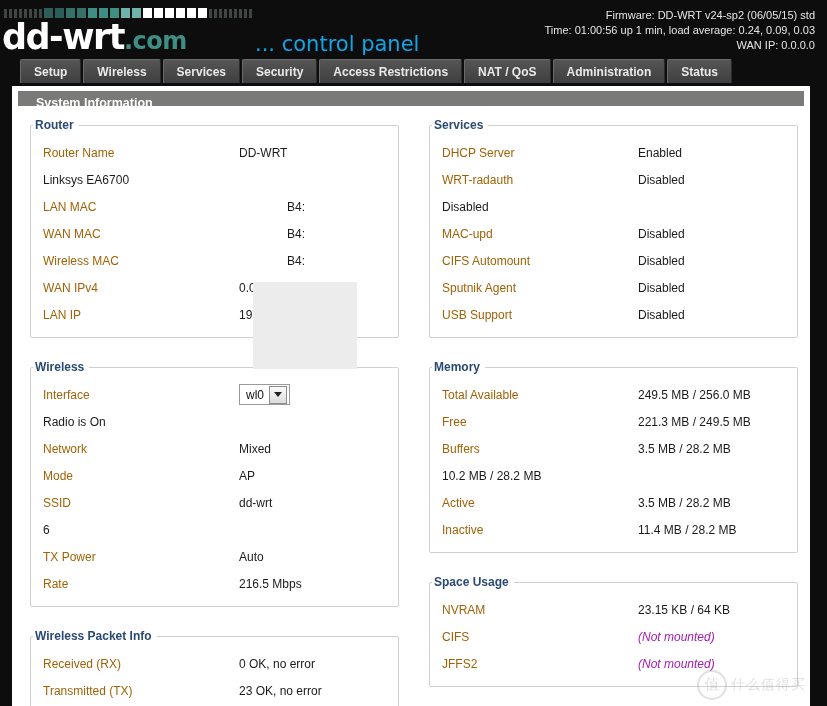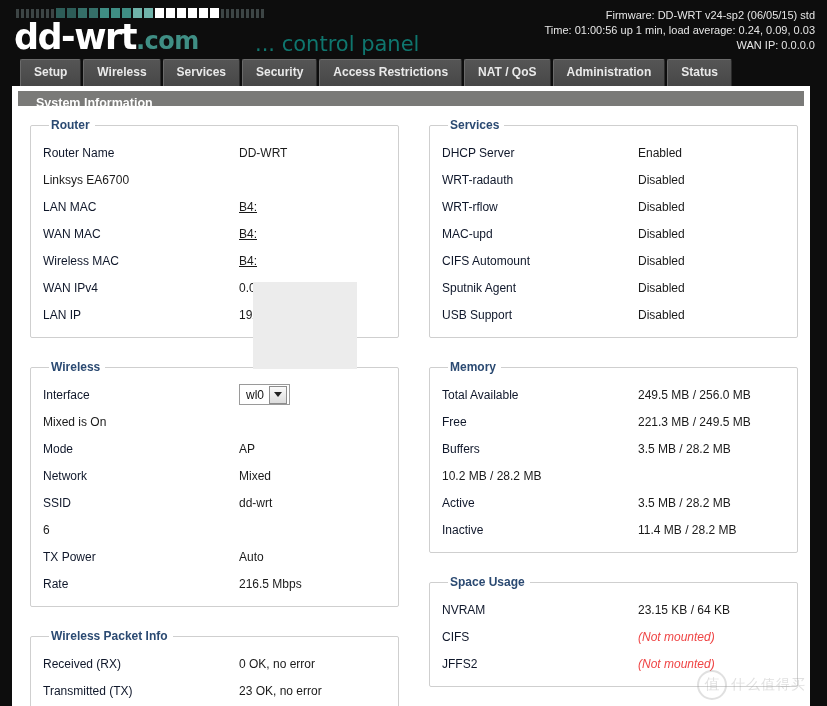--- a/index.html
+++ b/index.html
@@ -25,21 +25,21 @@
   }
 
   
   .header {
     position: relative;
     height: 56px;
     background: #0d0d0d;
   }
   .logo-wrap {
     position: absolute;
-    left: 14px;
+    left: 2px;
     top: 5px;
   }
   .tick-row {
     display: flex;
     align-items: flex-end;
     height: 13px;
     gap: 2px;
     margin-left: 2px;
   }
   .tick {
@@ -66,21 +66,21 @@
     font-size: 24px;
     letter-spacing: -0.5px;
   }
   .cp-text {
     position: absolute;
     left: 255px;
     top: 32px;
     font-family: "DejaVu Sans", sans-serif;
     font-size: 21px;
     letter-spacing: 0px;
-    color: #0f766e;
+    color: #0ea5e9;
     white-space: nowrap;
   }
 
   .fwinfo {
     position: absolute;
     right: 12px;
     top: 8px;
     text-align: right;
     color: #e6e6e6;
     font-size: 11px;
@@ -95,21 +95,21 @@
     top: 59px;
     display: flex;
     gap: 2px;
   }
   .tab {
     background: #4a4a4a;
     background: linear-gradient(#555, #3f3f3f);
     color: #e9e9e9;
     font-size: 12px;
     font-weight: bold;
-    padding: 5px 13px 22px 13px;
+    padding: 5px 13px 4px 13px;
     border-top: 1px solid #6a6a6a;
     border-left: 1px solid #6a6a6a;
     border-right: 1px solid #2b2b2b;
     border-radius: 2px 2px 0 0;
     white-space: nowrap;
     cursor: pointer;
   }
 
   
   .content {
@@ -149,46 +149,46 @@
     border: 1px solid #cfcfcf;
     border-radius: 2px;
     margin: 0 0 22px 0;
     padding: 7px 0 9px 0;
   }
   fieldset.box > legend {
     font-size: 12px;
     font-weight: bold;
     color: #2b4a72;
     padding: 0 5px 0 2px;
-    margin-left: 18px;
+    margin-left: 2px;
   }
 
   .row {
     display: flex;
     align-items: center;
     min-height: 27px;
     padding: 0 0 0 12px;
     box-sizing: border-box;
   }
   .row .lbl {
     width: 196px;
     flex: 0 0 196px;
     font-size: 12px;
-    color: #0f172a;
+    color: #a16207;
   }
   .row .val {
     font-size: 12px;
     color: #1a1a1a;
   }
   .row .val.muted {
-    color: #ef4444;
+    color: #a21caf;
     font-style: italic;
   }
   .row .val .macprefix {
-    text-decoration: underline;
+    margin-left: 48px;
   }
 
   
   .redaction {
     position: absolute;
     left: 241px;
     top: 196px;
     width: 104px;
     height: 87px;
     background: #ececec;
@@ -373,29 +373,29 @@
               <div class="selwrap">
                 <span class="seltext">wl0</span>
                 <span class="selbtn">
                     <span class="arw"></span>
                   </span>
               </div>
             </div>
           </div>
           <div id="wireless-rows">
               <div class="row">
-                <div class="val">Mixed is On</div>
+                <div class="val">Radio is On</div>
+              </div>
+              <div class="row">
+                <div class="lbl">Network</div>
+                <div class="val">Mixed</div>
               </div>
               <div class="row">
                 <div class="lbl">Mode</div>
                 <div class="val">AP</div>
-              </div>
-              <div class="row">
-                <div class="lbl">Network</div>
-                <div class="val">Mixed</div>
               </div>
               <div class="row">
                 <div class="lbl">SSID</div>
                 <div class="val">dd-wrt</div>
               </div>
               <div class="row">
                 <div class="val">6</div>
               </div>
               <div class="row">
                 <div class="lbl">TX Power</div>
@@ -431,21 +431,20 @@
           <div id="services-rows">
               <div class="row">
                 <div class="lbl">DHCP Server</div>
                 <div class="val">Enabled</div>
               </div>
               <div class="row">
                 <div class="lbl">WRT-radauth</div>
                 <div class="val">Disabled</div>
               </div>
               <div class="row">
-                <div class="lbl">WRT-rflow</div>
                 <div class="val">Disabled</div>
               </div>
               <div class="row">
                 <div class="lbl">MAC-upd</div>
                 <div class="val">Disabled</div>
               </div>
               <div class="row">
                 <div class="lbl">CIFS Automount</div>
                 <div class="val">Disabled</div>
               </div>

